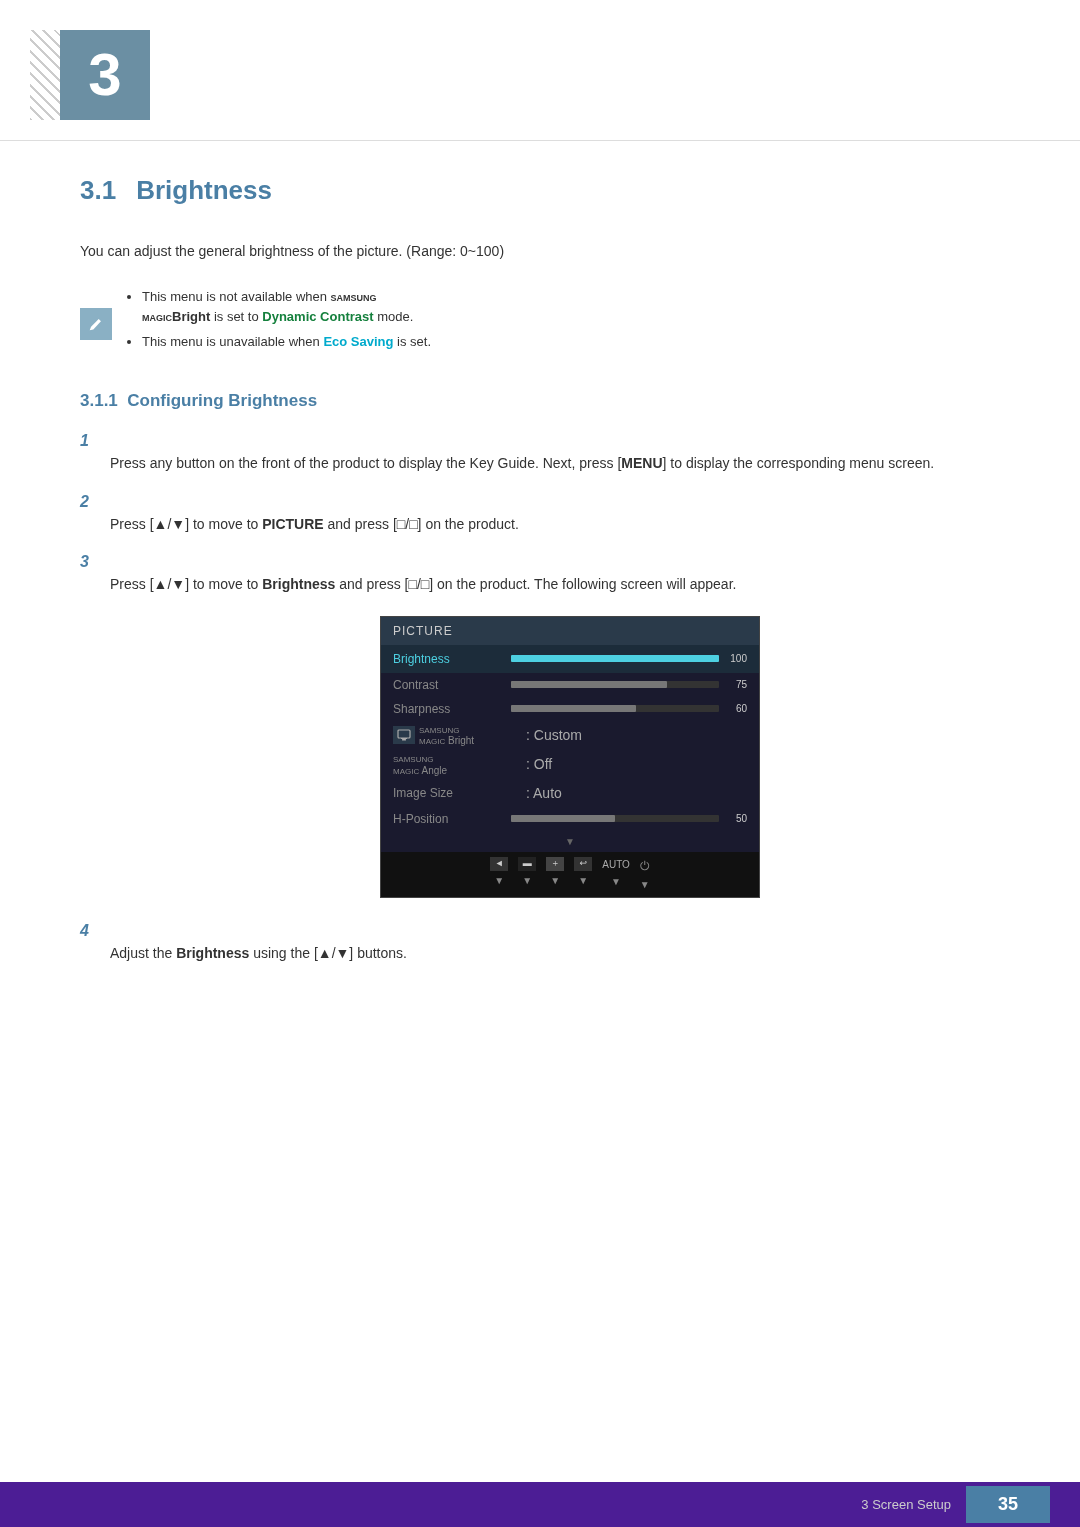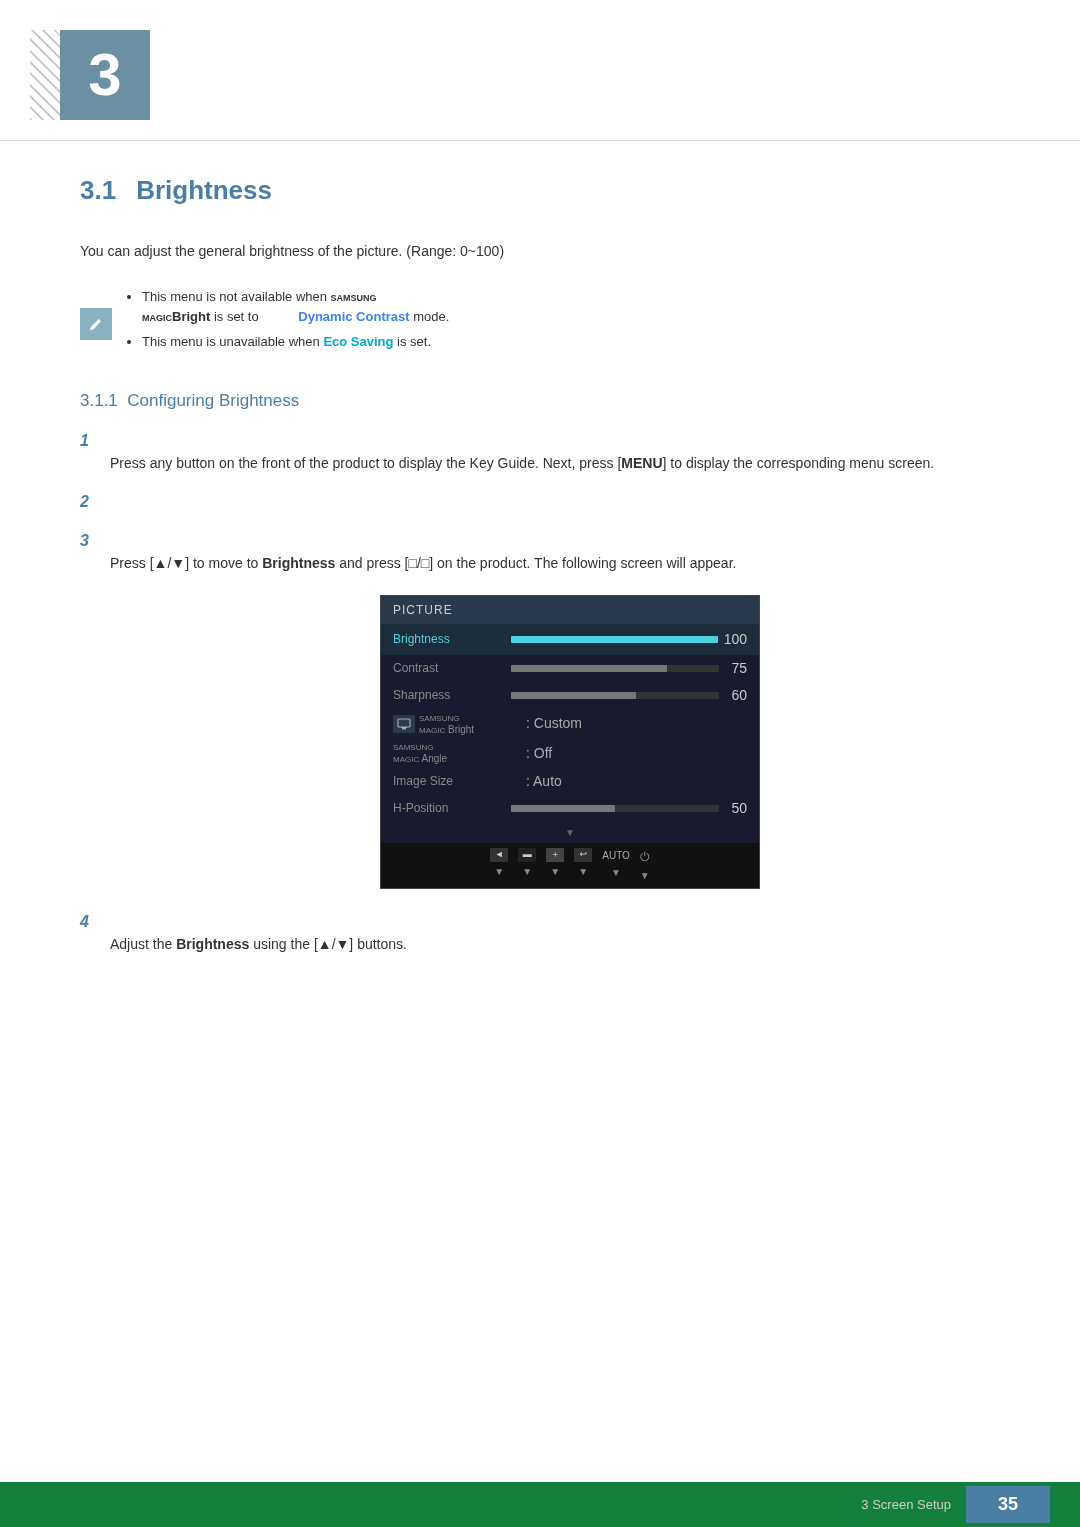--- a/index.html
+++ b/index.html
@@ -118,26 +118,26 @@
       padding-left: 15px;
       font-size: 13px;
       color: #333;
     }
     .note-list li {
       margin-bottom: 6px;
       line-height: 1.5;
     }
     .bold-text { font-weight: bold; }
     .cyan-text { color: #00aacc; font-weight: bold; }
-    .orange-text { color: #3b82f6; font-weight: bold; margin-left: 36px; }
+    .orange-text { color: #15803d; font-weight: bold; }
 
     
     .subsection-title {
       font-size: 17px;
-      font-weight: normal;
+      font-weight: bold;
       color: #4a7fa5;
       margin: 25px 0 15px 0;
     }
 
     
     .steps-list {
       list-style: none;
       padding: 0;
       counter-reset: steps;
     }
@@ -203,21 +203,21 @@
       background: #333;
       position: relative;
       border-radius: 1px;
     }
     .menu-bar-fill {
       height: 100%;
       border-radius: 1px;
     }
     .menu-bar-num {
       color: #ccc;
-      font-size: 14px;
+      font-size: 10px;
       min-width: 22px;
       text-align: right;
     }
     .menu-footer {
       background: #111;
       display: flex;
       justify-content: center;
       gap: 10px;
       padding: 5px 10px;
     }
@@ -256,21 +256,21 @@
       gap: 2px;
     }
 
     
     .page-footer {
       position: absolute;
       bottom: 0;
       left: 0;
       right: 0;
       height: 45px;
-      background: #15803d;
+      background: #4c1d95;
       display: flex;
       align-items: center;
       justify-content: flex-end;
       padding: 0 30px;
       gap: 15px;
     }
     .footer-text {
       color: #ccc;
       font-size: 13px;
     }
@@ -324,20 +324,23 @@
 
   <ol class="steps-list">
     <li class="step-item">
       <span class="step-num">1</span>
       <span class="step-text">
         Press any button on the front of the product to display the Key Guide. Next, press [<span class="bold-text">MENU</span>] to display the corresponding menu screen.
       </span>
     </li>
     <li class="step-item">
       <span class="step-num">2</span>
+      <span class="step-text">
+        Press [▲/▼] to move to <span class="bold-text">PICTURE</span> and press [□/□] on the product.
+      </span>
     </li>
     <li class="step-item">
       <span class="step-num">3</span>
       <span class="step-text">
         Press [▲/▼] to move to <span class="bold-text">Brightness</span> and press [□/□] on the product. The following screen will appear.
       </span>
     </li>
   </ol>
 
   <div class="picture-menu-wrap">

